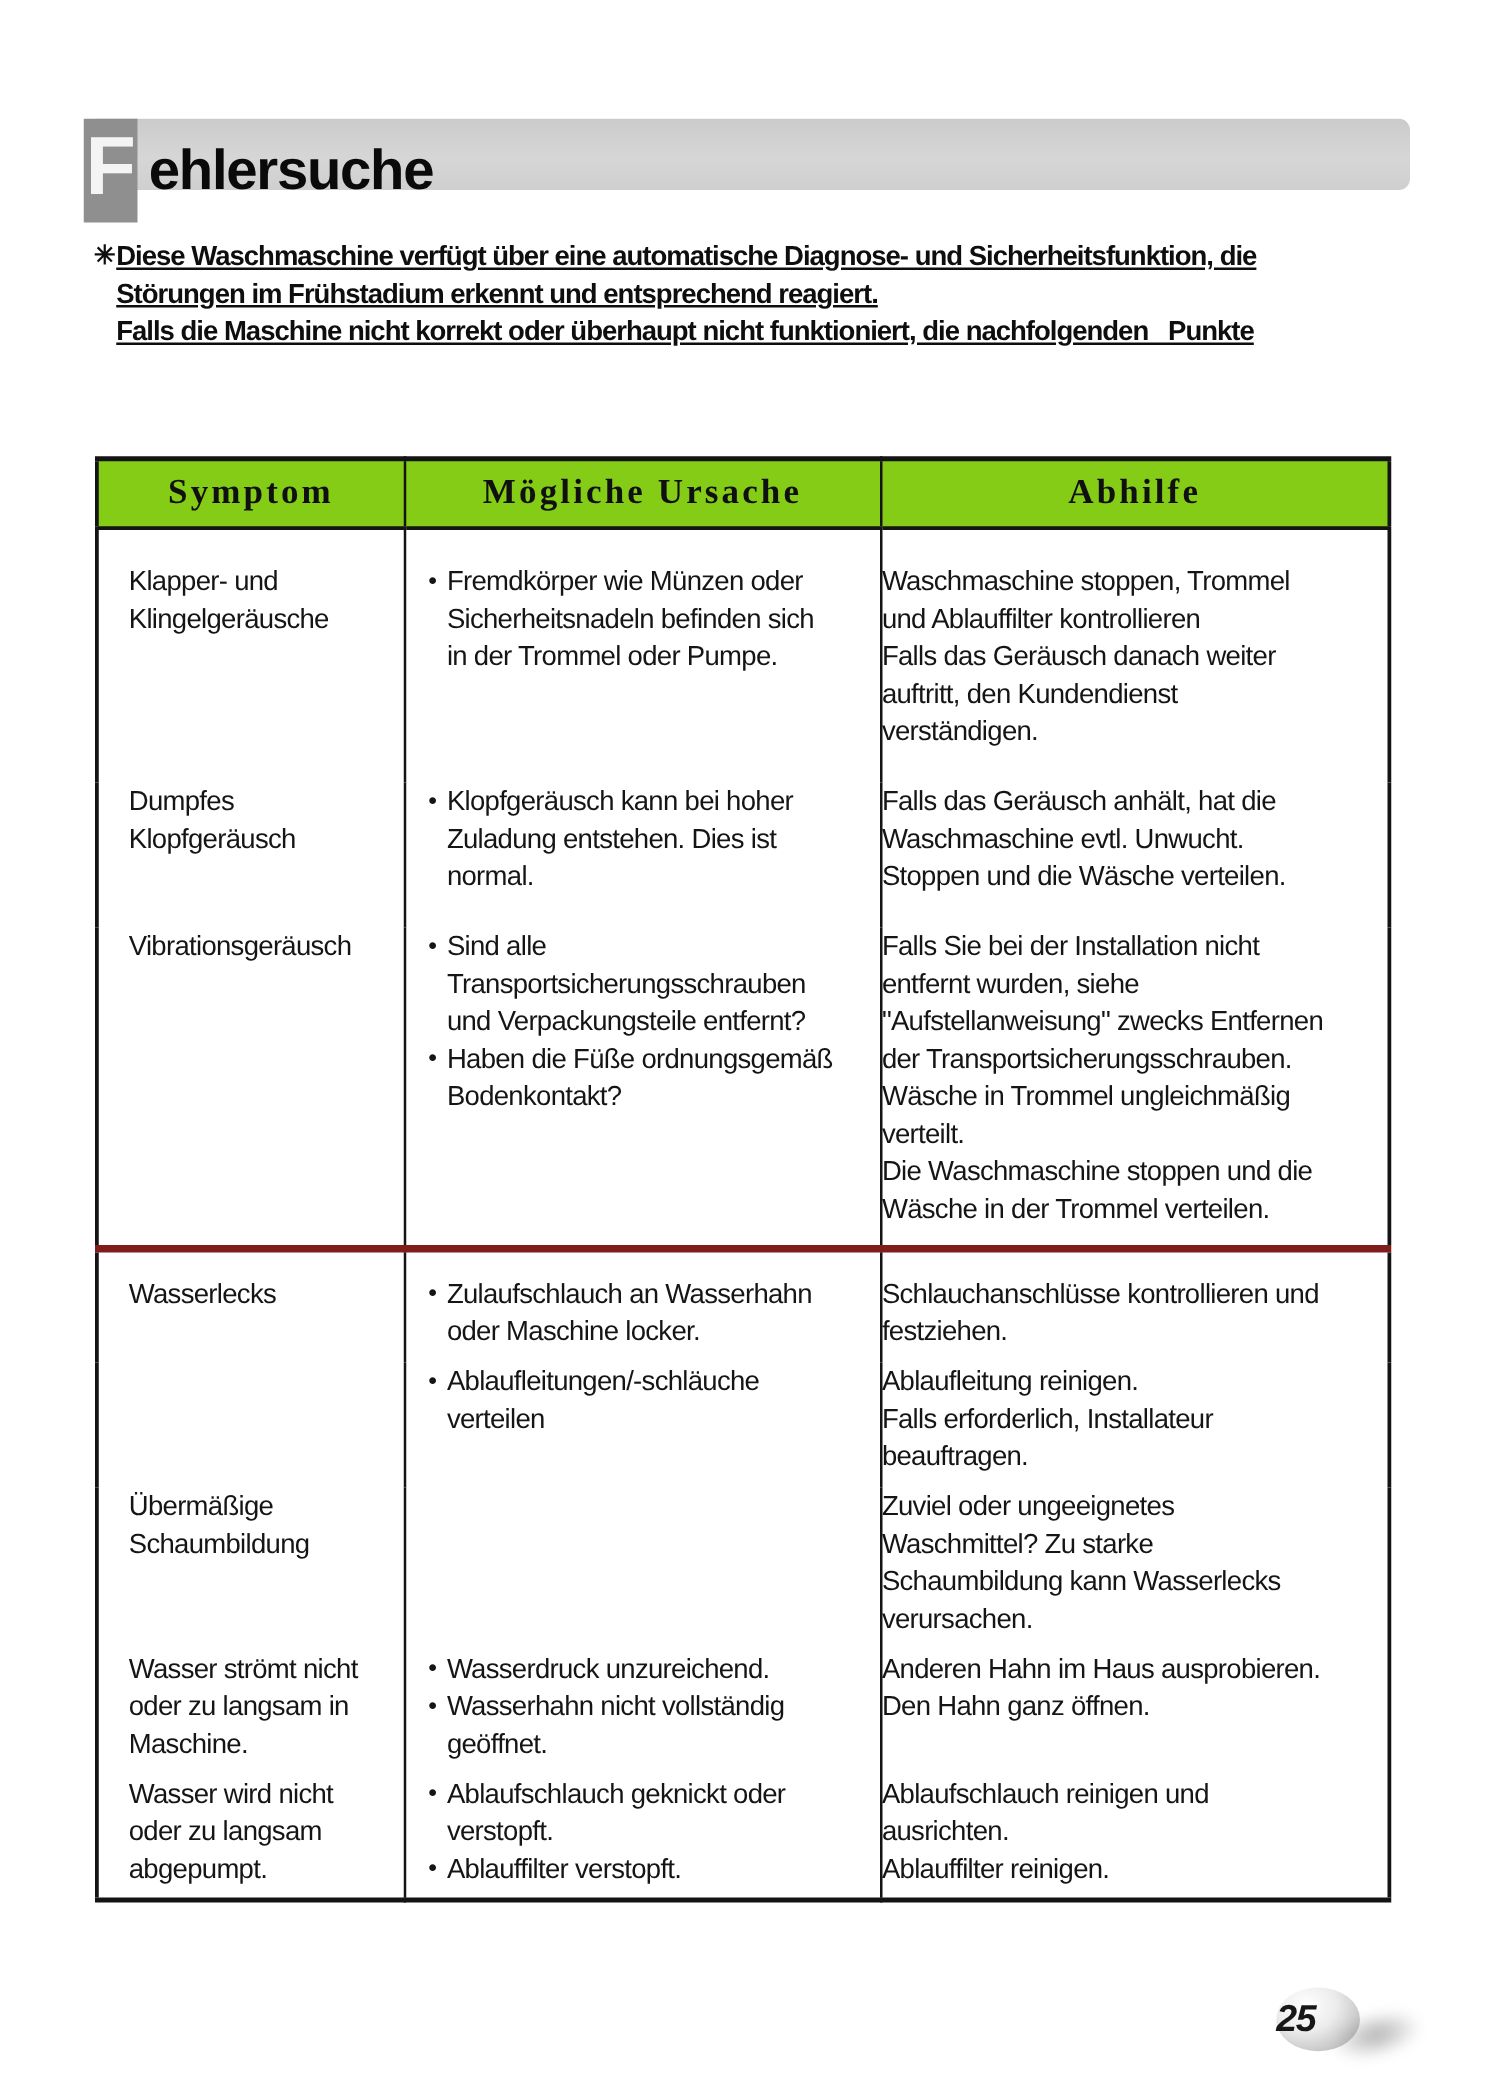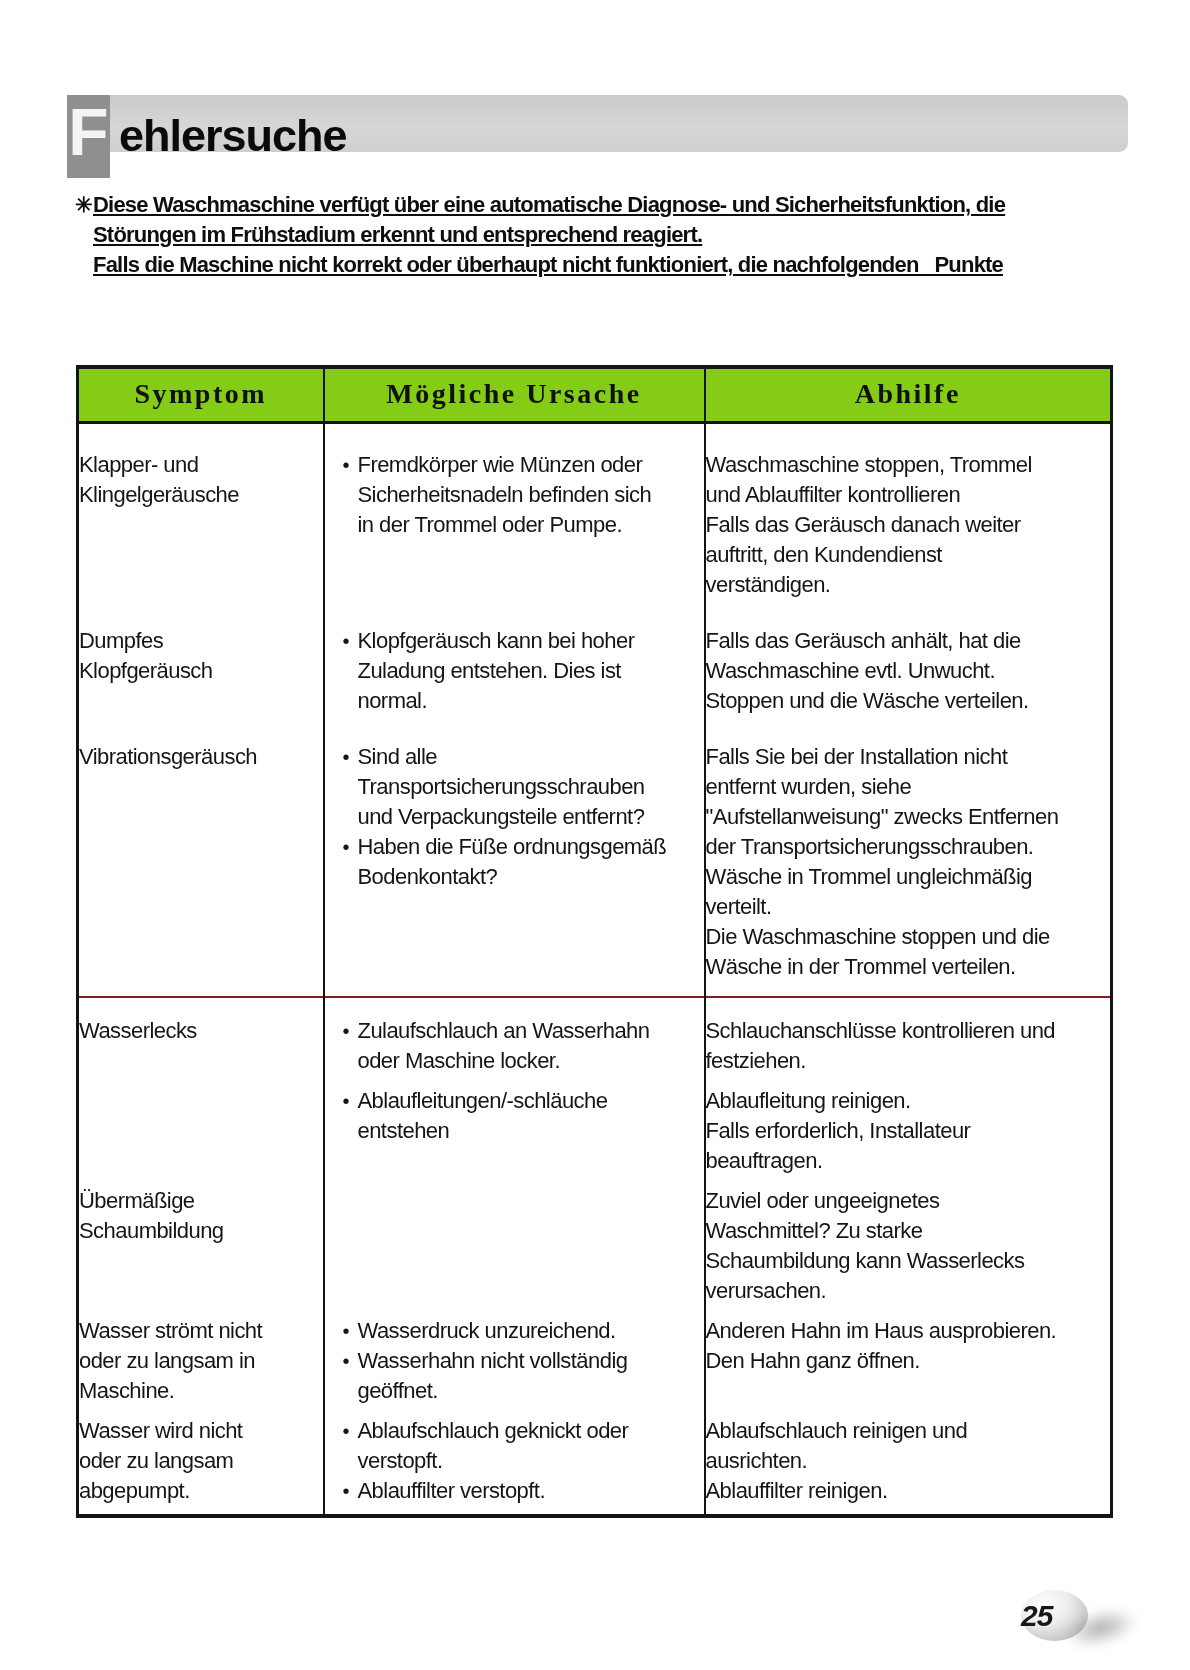--- a/index.html
+++ b/index.html
@@ -36,35 +36,35 @@
     position:absolute;left:76px;top:365px;width:1034px;
     border-collapse:collapse;table-layout:fixed;
     border:3px solid #141414;border-top-width:4px;border-bottom-width:4px;
   }
   table.trouble th{
     background:#84cc16;border-bottom:3px solid #141414;
     font-family:"Liberation Serif",serif;font-weight:bold;font-size:28px;
     letter-spacing:2.5px;padding:9px 0 11px 0;color:#101010;text-align:center;
   }
   table.trouble th+th, table.trouble td+td{border-left:2px solid #141414;}
-  tbody.sec2{border-top:2px solid #7f1d1d;}
+  tbody.sec2{border-top:6px solid #7f1d1d;}
   table.trouble td{
     vertical-align:top;font-size:22px;line-height:30px;letter-spacing:-0.55px;
     color:#151515;padding:0 6px 0 0;
   }
   td.col-symptom{padding-left:17px;}
   td.col-remedy{padding-left:20px;}
   
   tbody.sec1 tr td{padding-bottom:26px;}
   tbody.sec1 tr:first-child td{padding-top:26px;}
   tbody.sec1 tr:last-child td{padding-bottom:14px;}
   tbody.sec2 tr td{padding-bottom:10px;}
   tbody.sec2 tr:first-child td{padding-top:18px;}
   tbody.sec2 tr:last-child td{padding-bottom:8px;}
-  .cell-text{white-space:pre-line;}
+  .cell-text{white-space:pre-line;margin-left:24px;}
   .cause-item{position:relative;padding-left:33px;white-space:pre-line;}
   .cause-item::before{content:"•";position:absolute;left:18px;top:0;font-size:20px;}
   .remedy-item{white-space:pre-line;}
   
   .page-ball{
     position:absolute;left:1021px;top:1590px;width:67px;height:51px;border-radius:50%;
     background:radial-gradient(ellipse at 35% 28%,#ffffff 0%,#ececec 40%,#c2c2c2 78%,#ababab 100%);
     display:flex;align-items:center;justify-content:flex-start;z-index:2;
   }
   .page-ball::after{
@@ -182,21 +182,21 @@
             <div class="remedy-item">Schlauchanschlüsse kontrollieren und
 festziehen.</div>
           </td>
         </tr>
         <tr>
           <td class="col-symptom">
             <div class="cell-text"></div>
           </td>
           <td class="col-cause">
             <div class="cause-item">Ablaufleitungen/-schläuche
-entstehen</div>
+verteilen</div>
           </td>
           <td class="col-remedy">
             <div class="remedy-item">Ablaufleitung reinigen.</div>
             <div class="remedy-item">Falls erforderlich, Installateur
 beauftragen.</div>
           </td>
         </tr>
         <tr>
           <td class="col-symptom">
             <div class="cell-text">Übermäßige

